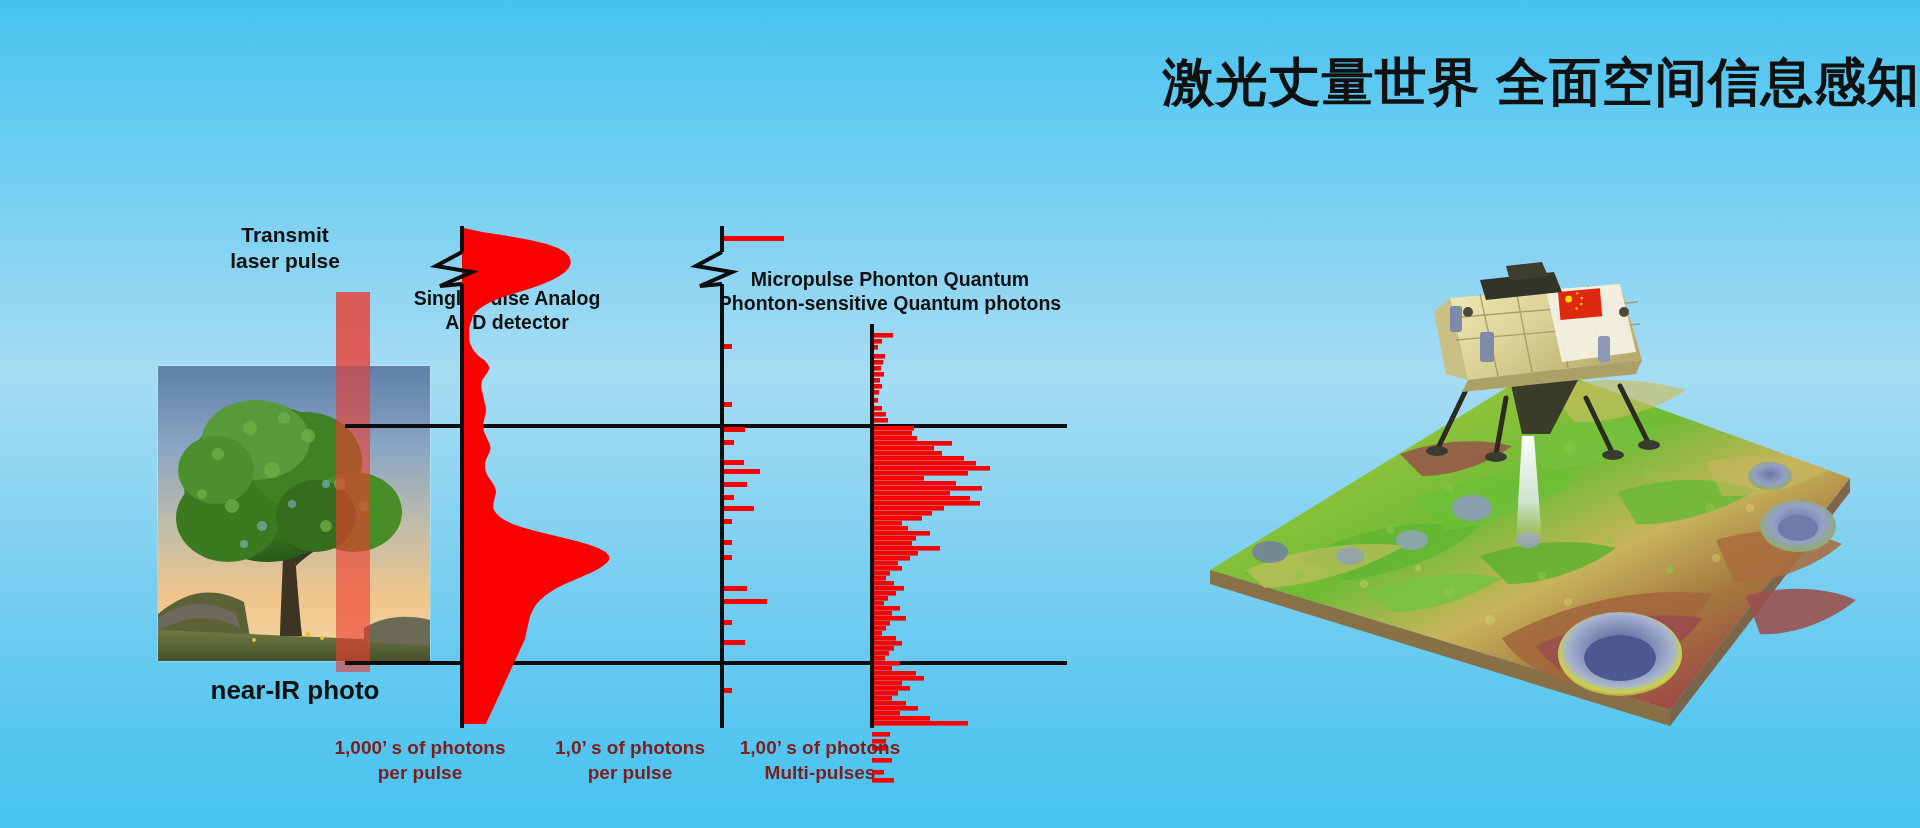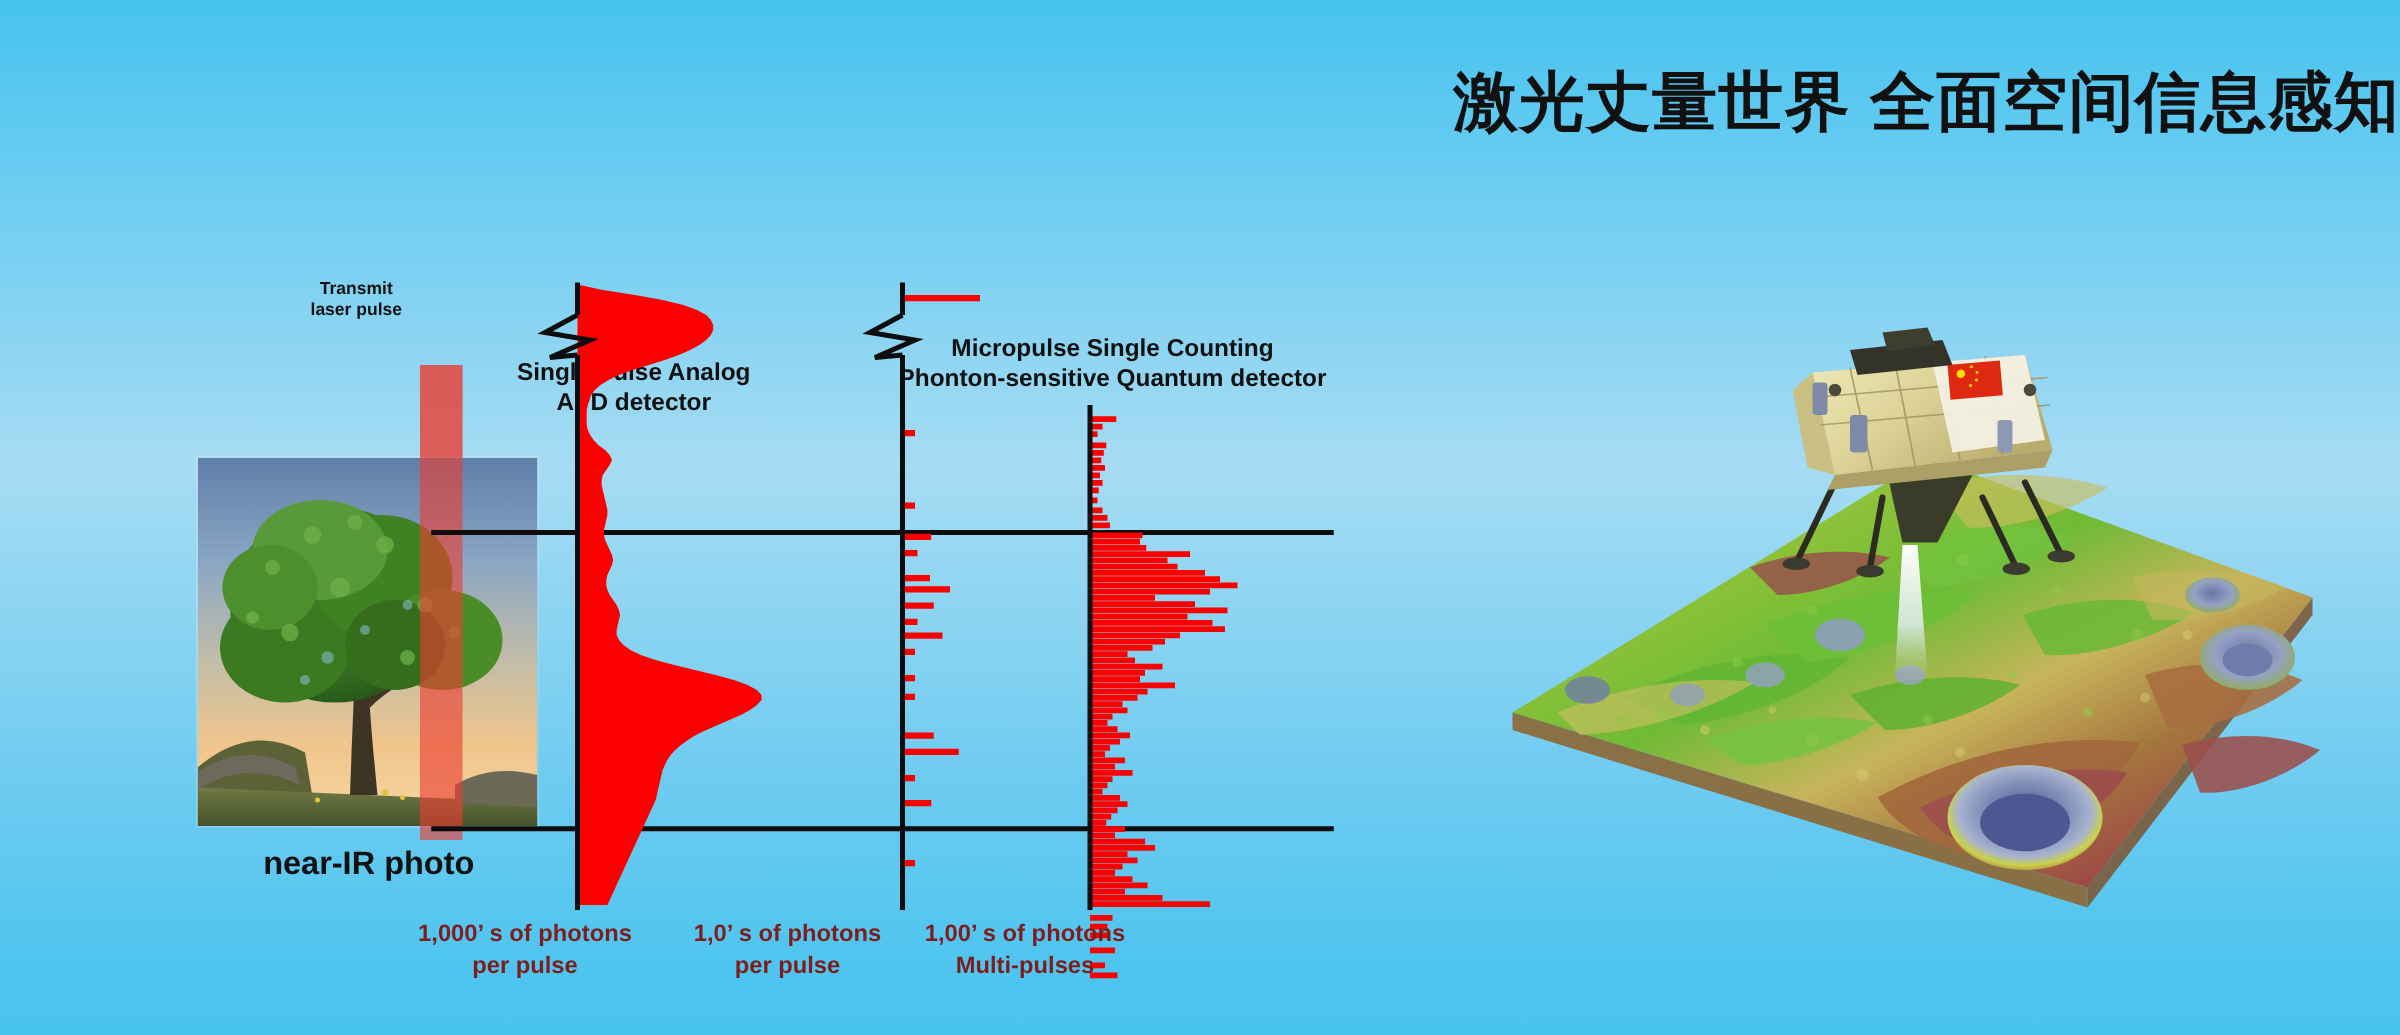--- a/index.html
+++ b/index.html
@@ -22,21 +22,21 @@
     position:absolute; left:0; right:0; top:152px;
     text-align:center; color:#1b1b1b;
     font-size:17.5px; font-weight:400; letter-spacing:0.4px;
   }
 
   
   .diagram{ position:absolute; left:0; top:0; width:1120px; height:828px; }
 
   .lbl{ position:absolute; color:#111; font-weight:700; line-height:1.22; text-align:center; }
 
-  .lbl-transmit{ left:200px; top:222px; width:170px; font-size:14px; }
+  .lbl-transmit{ left:200px; top:222px; width:170px; font-size:21px; }
   .lbl-single  { left:392px; top:287px; width:230px; font-size:19.5px; }
   .lbl-micro   { left:690px; top:268px; width:400px; font-size:19.5px; }
   .lbl-nearir  { left:190px; top:675px; width:210px; font-size:26px; }
 
   .axlbl{ position:absolute; color:#7f1d1d; font-weight:700; font-size:19px; line-height:1.3; text-align:center; }
   .axlbl-1{ left:300px; top:736px; width:240px; }
   .axlbl-2{ left:510px; top:736px; width:240px; }
   .axlbl-3{ left:700px; top:736px; width:240px; }
 
   
@@ -159,22 +159,22 @@
     </div>
 
     <div class="lbl lbl-nearir">near-IR photo</div>
 
     <div class="lbl lbl-single">
       <div>Single Pulse Analog</div>
       <div>APD detector</div>
     </div>
 
     <div class="lbl lbl-micro">
-      <div>Micropulse Single Counting</div>
-      <div>Phonton-sensitive Quantum detector</div>
+      <div>Micropulse Phonton Quantum</div>
+      <div>Phonton-sensitive Quantum photons</div>
     </div>
 
     <div class="rule rule-canopy"></div>
     <div class="rule rule-ground"></div>
 
     <div class="wf wf-1">
       <svg id="svg-wf1" width="200" height="500" viewBox="0 0 200 500" aria-hidden="true">
           <g>
             <path d="M22,0 L23.84,0 L42.24,4 L68,8 L90.08,12 L106.64,16 L117.68,20 L125.04,24 L128.72,28 L130.56,32 L130.56,36 L128.72,40 L125.04,44 L119.52000000000001,48 L112.16000000000001,52 L102.96000000000001,56 L91.92,60 L79.03999999999999,64 L66.16,68 L55.120000000000005,72 L46.84,76 L40.400000000000006,80 L35.8,84 L33.04,88 L31.200000000000003,92 L30.28,96 L29.36,100 L29.36,104 L29.36,108 L29.36,112 L30.28,116 L32.120000000000005,120 L34.88,124 L38.56,128 L44.08,132 L47.760000000000005,136 L49.6,140 L47.760000000000005,144 L45,148 L42.24,152 L41.32,156 L41.32,160 L42.24,164 L43.16,168 L44.08,172 L45,176 L45.92,180 L45.92,184 L45,188 L44.08,192 L43.16,196 L43.16,200 L44.08,204 L45.92,208 L47.760000000000005,212 L49.6,216 L50.519999999999996,220 L49.6,224 L47.760000000000005,228 L45.92,232 L45,236 L45,240 L45.92,244 L47.760000000000005,248 L50.519999999999996,252 L53.28,256 L55.120000000000005,260 L56.04,264 L55.120000000000005,268 L54.2,272 L53.28,276 L53.28,280 L55.120000000000005,284 L58.800000000000004,288 L64.32,292 L72.6,296 L84.56,300 L99.28,304 L115.84,308 L132.4,312 L147.12,316 L158.16,320 L165.52,324 L169.20000000000002,328 L169.20000000000002,332 L165.52,336 L160,340 L152.64000000000001,344 L143.44,348 L134.24,352 L125.04,356 L116.76,360 L110.32000000000001,364 L104.8,368 L100.2,372 L96.52000000000001,376 L93.76,380 L91.92,384 L90.08,388 L89.16,392 L88.24000000000001,396 L87.32000000000001,400 L86.4,404 L85.48,408 L84.56,412 L82.72,416 L80.88,420 L79.03999999999999,424 L77.2,428 L75.36,432 L73.52000000000001,436 L71.68,440 L69.84,444 L68,448 L66.16,452 L64.32,456 L62.480000000000004,460 L60.64,464 L58.800000000000004,468 L56.96,472 L55.120000000000005,476 L53.28,480 L51.44,484 L49.6,488 L47.760000000000005,492 L45.92,496 L22,496 Z" fill="#fb0000"></path>
           </g>

